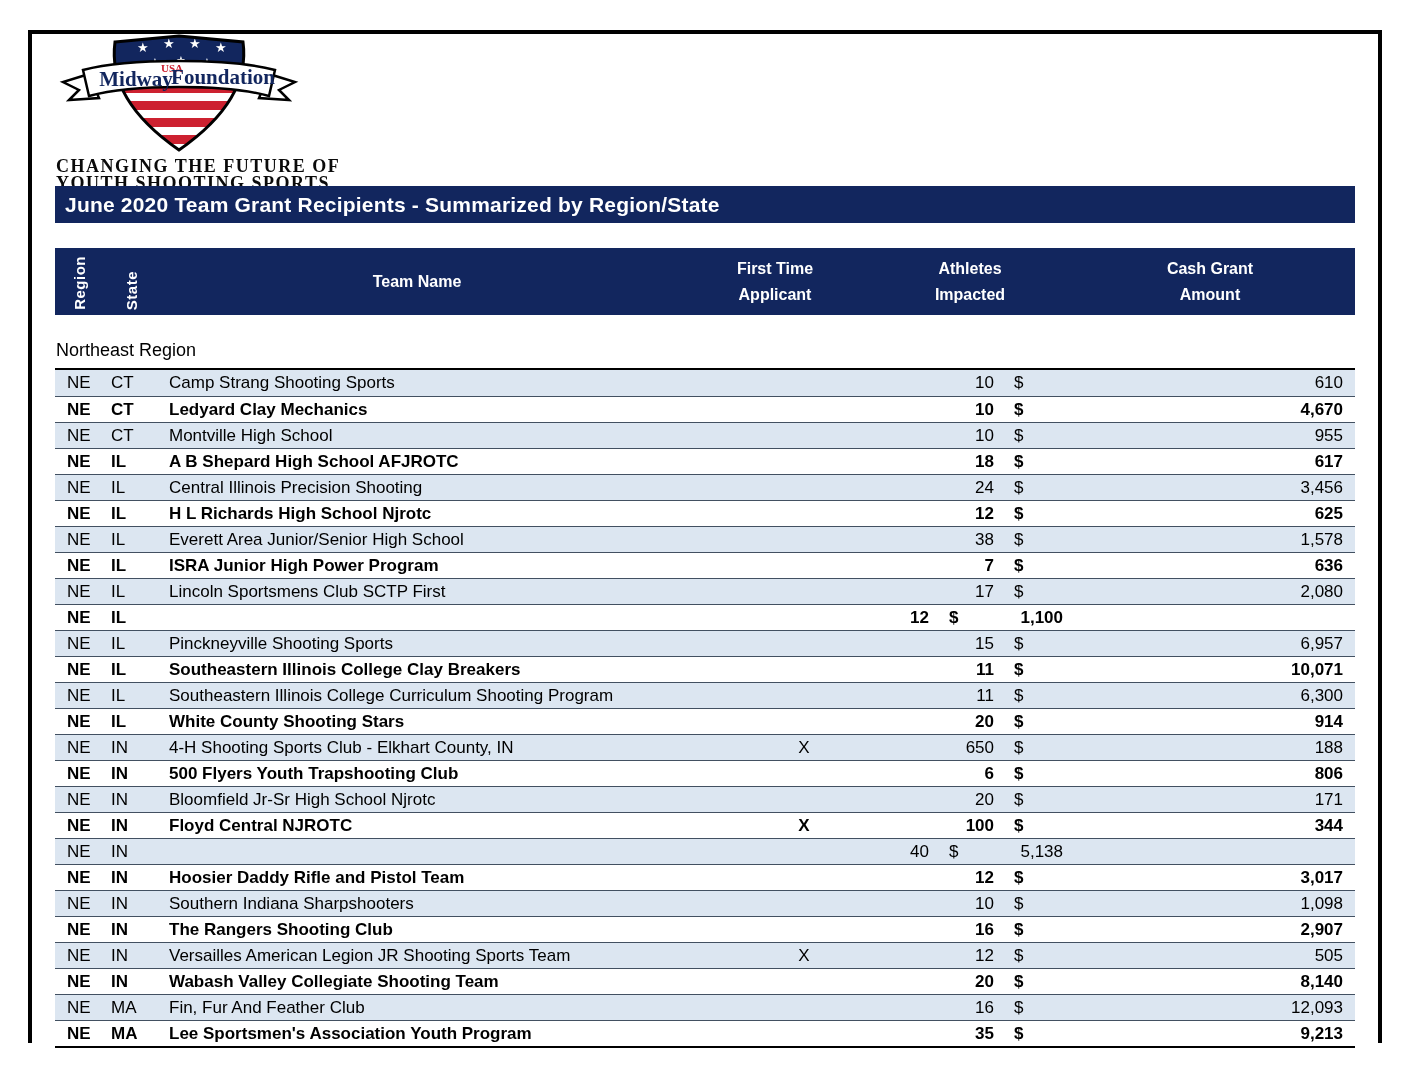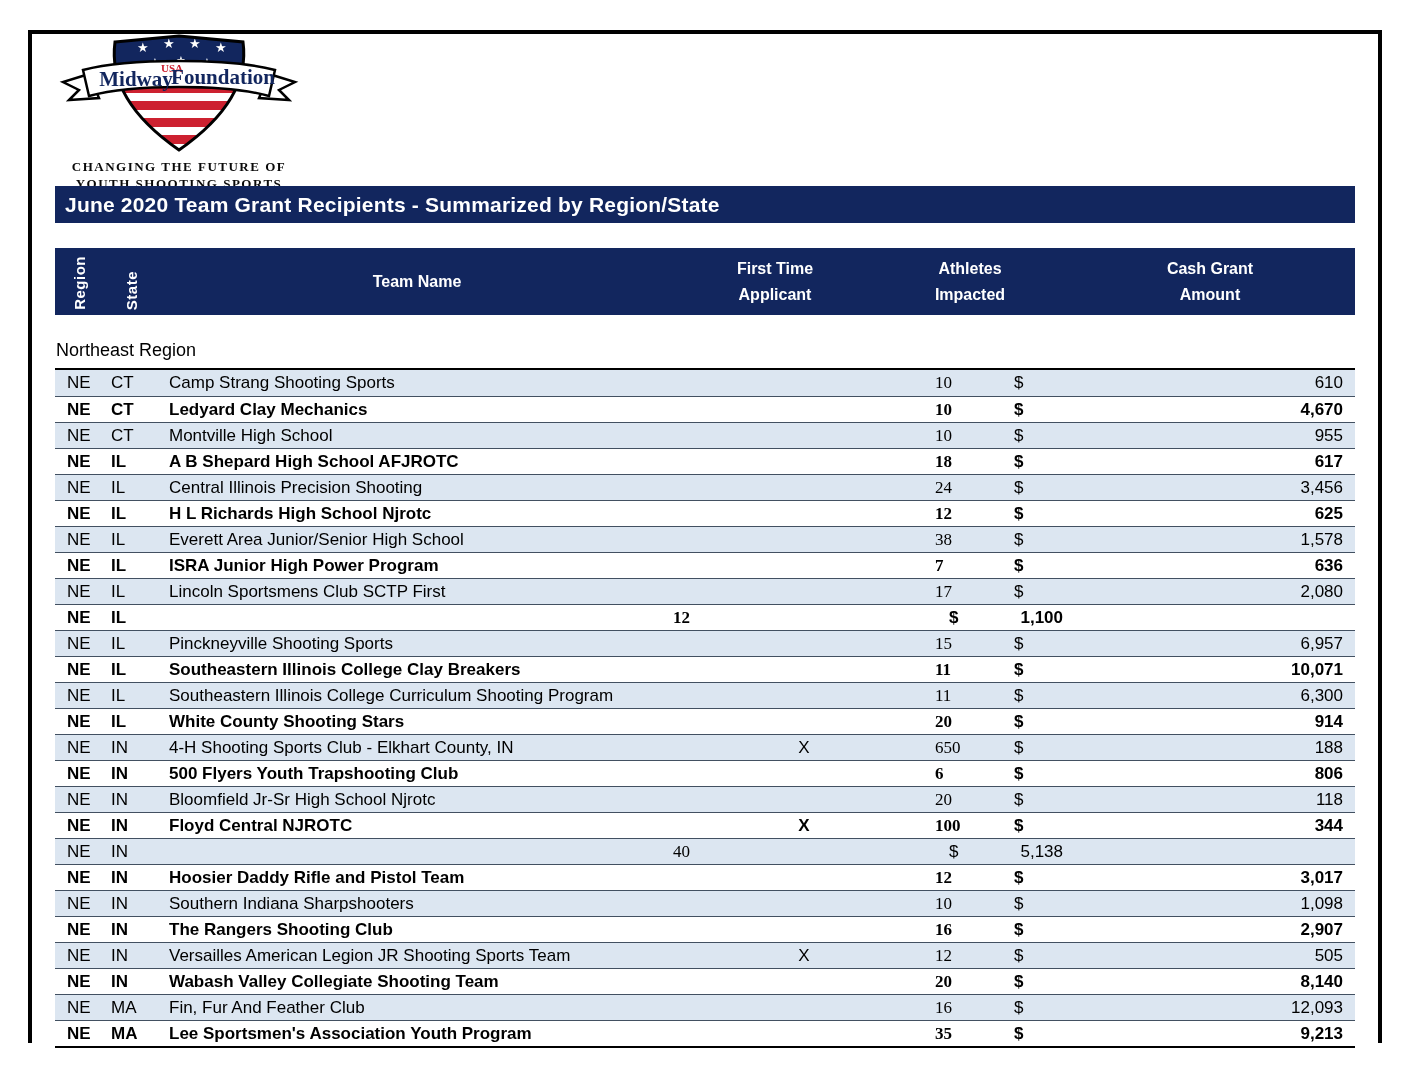--- a/index.html
+++ b/index.html
@@ -10,21 +10,21 @@
   }
   .frame{
     position:absolute;left:28px;top:30px;width:1346px;height:1009px;
     border:4px solid #000;border-bottom:none;box-sizing:content-box;
   }
   
   .logo{position:absolute;left:56px;top:34px;width:246px;text-align:center;}
   .logo svg{display:block;margin:0 auto;}
   .tagline{
     font-family:"Liberation Serif", serif;font-weight:bold;
-    font-size:13px;letter-spacing:1.5px;line-height:17px;color:#0a0a0a;
+    font-size:18px;letter-spacing:1.5px;line-height:17px;color:#0a0a0a;
     margin-top:2px;white-space:nowrap;
   }
   
   .titlebar{
     position:absolute;left:55px;top:186px;width:1300px;height:37px;
     background:var(--navy);color:#ffffff;font-weight:bold;font-size:21px;
     line-height:37px;padding-left:10px;box-sizing:border-box;
     letter-spacing:0.2px;
   }
   
@@ -55,21 +55,21 @@
     height:26px;box-sizing:border-box;align-items:center;
     font-size:17px;border-top:1.5px solid #425061;background:#fff;
   }
   .tr:first-child{border-top:none;}
   .tr.shaded{background:var(--rowblue);}
   .tr.bold{font-weight:bold;}
   .c-region{padding-left:12px;}
   .c-state{padding-left:6px;text-align:left;}
   .c-team{padding-left:10px;white-space:nowrap;overflow:hidden;}
   .c-first{text-align:center;}
-  .c-athletes{padding-right:6px;font-family:Liberation Serif, serif;}
+  .c-athletes{text-align:right;padding-right:6px;}
   .c-currency{padding-left:14px;}
   .c-amount{text-align:right;padding-right:12px;}
 </style>
 </head>
 <body style="--navy: #12265e; --rowblue: #dce6f1;">
 
 <div class="frame"></div>
 
 <div class="logo">
   <svg width="240" height="122" viewBox="0 0 240 122">
@@ -288,21 +288,21 @@
       <div class="c-currency">$</div>
       <div class="c-amount">806</div>
     </div>
     <div class="tr shaded">
       <div class="c-region">NE</div>
       <div class="c-state">IN</div>
       <div class="c-team">Bloomfield Jr-Sr High School Njrotc</div>
       <div class="c-first"></div>
       <div class="c-athletes">20</div>
       <div class="c-currency">$</div>
-      <div class="c-amount">118</div>
+      <div class="c-amount">171</div>
     </div>
     <div class="tr bold">
       <div class="c-region">NE</div>
       <div class="c-state">IN</div>
       <div class="c-team">Floyd Central NJROTC</div>
       <div class="c-first">X</div>
       <div class="c-athletes">100</div>
       <div class="c-currency">$</div>
       <div class="c-amount">344</div>
     </div>

